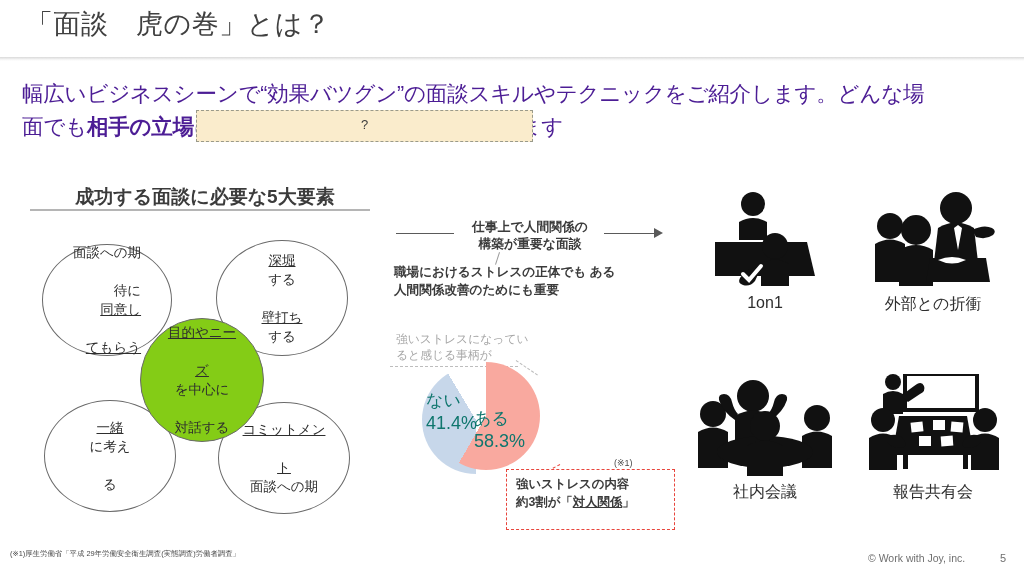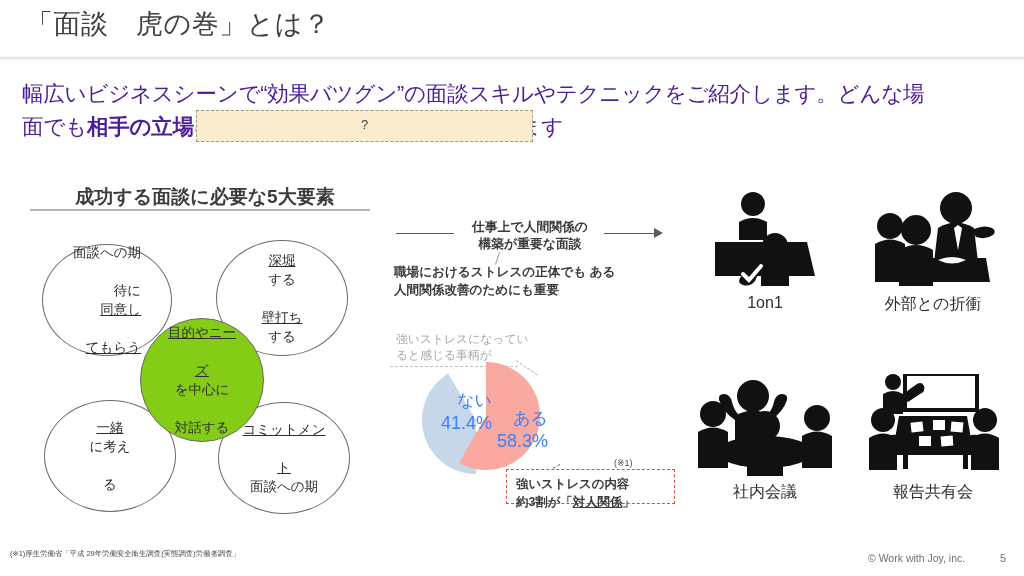--- a/index.html
+++ b/index.html
@@ -232,43 +232,43 @@
     position: absolute;
     left: 12px;
     top: 2px;
     width: 108px;
     height: 108px;
     border-radius: 50%;
     background: conic-gradient(from 0deg, #f9a99f 0 210deg, transparent 210deg 360deg);
   }
   .pie-lbl {
     position: absolute;
-    text-align: right;
-    color: #3b82f6;
+    text-align: left;
+    color: #0f766e;
     line-height: 22px;
   }
   .pie-lbl .nm { font-size: 17px; }
   .pie-lbl .pc { font-size: 18px; }
   .pie-lbl.nai { left: 6px; top: 30px; width: 66px; }
   .pie-lbl.aru { left: 54px; top: 28px; width: 74px; margin-top: 20px; }
 
   
   .note1 {
     position: absolute;
     left: 614px;
     top: 458px;
     font-size: 9px;
     color: #4a4a4a;
   }
   .callout {
     position: absolute;
     left: 506px;
     top: 469px;
     width: 169px;
-    height: 35px;
+    height: 61px;
     border: 1.3px dashed #e8453c;
     box-sizing: border-box;
     background: #ffffff;
     padding: 5px 0 0 9px;
     font-size: 12.4px;
     line-height: 18px;
     font-weight: bold;
     color: #3b3b3b;
   }
   .callout-tail-a, .callout-tail-b {

